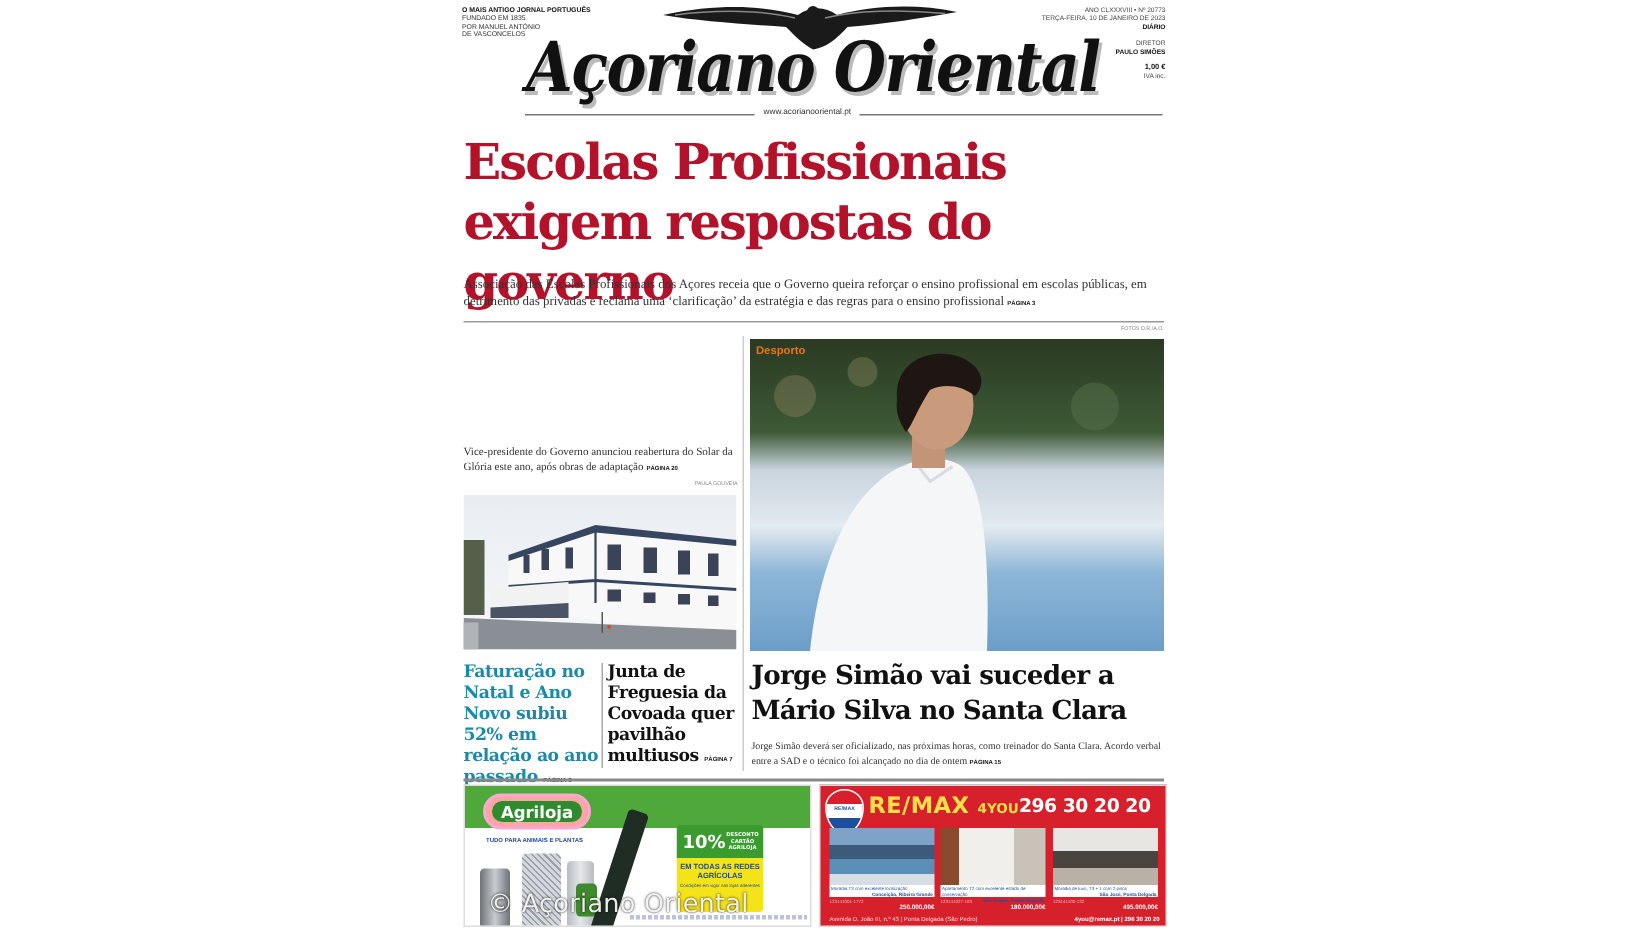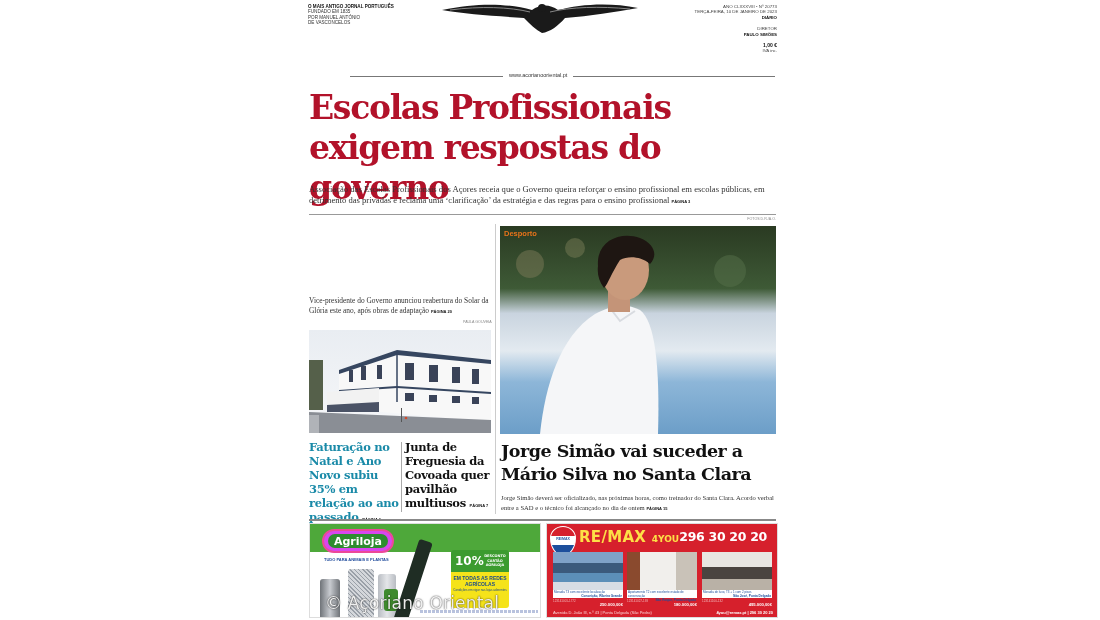--- a/index.html
+++ b/index.html
@@ -45,21 +45,21 @@
   .photo { position: absolute; left: 195px; top: 226px; width: 276px; height: 208px; overflow: hidden; }
   .section-tag { position: absolute; left: 4px; top: 3px; font-family: "Liberation Sans", sans-serif; font-weight: bold; font-size: 7.5px; color: #e8731a; }
   .story3-title { position: absolute; left: 196px; top: 440px; width: 280px; font-family: "DejaVu Serif", serif; font-weight: bold; font-size: 17.5px; line-height: 23px; color: #111; letter-spacing: -0.5px; }
   .story3-sub { position: absolute; left: 196px; top: 493px; width: 276px; font-family: "Liberation Serif", serif; font-size: 6.6px; line-height: 9.6px; color: #333; }
 
   .ad-rule { position: absolute; left: 4px; top: 519px; width: 467px; height: 2px; background: #888; }
 
   
   .ad1 { position: absolute; left: 4px; top: 523px; width: 232px; height: 95px; background: #fff; border: 1px solid #ddd; overflow: hidden; }
   .ad1-green { position: absolute; left: 0; top: 0; width: 232px; height: 28px; background: #4ea83a; }
-  .ad1-logo { position: absolute; left: 12px; top: 5px; width: 72px; height: 24px; background: #d946ef; border-radius: 14px; border: 2px solid #ec4899; }
+  .ad1-logo { position: absolute; left: 12px; top: 5px; width: 72px; height: 24px; background: #fca5a5; border-radius: 14px; border: 2px solid #f9a8d4; }
   .ad1-logo-inner { position: absolute; left: 4px; top: 3px; right: 4px; bottom: 3px; background: #2e8c2f; border-radius: 10px; color: #fff; font-family: "DejaVu Sans", sans-serif; font-weight: bold; font-size: 11px; text-align: center; line-height: 15px; }
   .ad1-tag { position: absolute; left: 14px; top: 33px; font-family: "Liberation Sans", sans-serif; font-weight: bold; font-size: 4px; color: #1f4b9c; }
   .roll { position: absolute; border-radius: 3px; }
   .ad1-promo { position: absolute; left: 141px; top: 26px; width: 58px; height: 58px; border-radius: 3px; overflow: hidden; }
   .ad1-promo-top { height: 22px; background: #3b9b2f; color: #fff; font-family: "DejaVu Sans", sans-serif; font-weight: bold; font-size: 12px; padding-left: 4px; line-height: 22px; position: relative; }
   .ad1-promo-top small { position: absolute; right: 3px; top: 4px; font-size: 3.5px; line-height: 4.5px; width: 22px; text-align: center; }
   .ad1-promo-bot { height: 36px; background: #f5e31a; color: #1a4a8a; font-family: "Liberation Sans", sans-serif; font-weight: bold; font-size: 5px; line-height: 6.4px; text-align: center; padding-top: 3px; }
   .ad1-fine { position: absolute; left: 110px; top: 86px; width: 118px; height: 3px; background: repeating-linear-gradient(90deg, #8a9ac8 0 3px, transparent 3px 4px); opacity: .6; }
 
   
@@ -93,20 +93,23 @@
     <div>DE VASCONCELOS</div>
   </div>
 
   <svg class="eagle" viewBox="0 0 200 34">
     <path d="M2 10 C40 2, 70 4, 92 10 C100 4,110 4,118 10 C140 4,170 2,198 8 C175 12,150 16,125 18 C118 26,110 32,102 33 C96 30,90 24,84 18 C55 16,25 14,2 10 Z" fill="#1a1a1a"></path>
     <path d="M10 10 C40 6,70 7,90 12" stroke="#888" stroke-width="1" fill="none"></path>
     <path d="M110 12 C130 7,160 6,190 9" stroke="#888" stroke-width="1" fill="none"></path>
     <circle cx="102" cy="8" r="4" fill="#1a1a1a"></circle>
   </svg>
 
+  <div class="logo">
+    <span class="logo-text">Açoriano Oriental</span>
+  </div>
 
   <div class="mast-right">
     <div>ANO CLXXXVIII • Nº 20773</div>
     <div>TERÇA-FEIRA, 10 DE JANEIRO DE 2023</div>
     <div class="strong">DIÁRIO</div>
     <div class="gap"></div>
     <div>DIRETOR</div>
     <div class="strong">PAULO SIMÕES</div>
     <div class="gap"></div>
     <div class="price">1,00 €</div>
@@ -159,21 +162,21 @@
         <rect x="143" y="66" width="8" height="7"></rect>
         <rect x="163" y="67" width="7" height="7"></rect>
     </g>
     <polygon points="0,82 182,90 182,103 0,103" fill="#8a8e95"></polygon>
     <rect x="0" y="85" width="10" height="18" fill="#b0b3b8"></rect>
     <rect x="92" y="78" width="1" height="14" fill="#555"></rect>
     <circle cx="97" cy="88" r="1.3" fill="#d24a2a"></circle>
   </svg>
 
   <div class="brief1">
-    <span>Faturação no Natal e Ano Novo subiu 35% em relação ao ano passado</span>
+    <span>Faturação no Natal e Ano Novo subiu 52% em relação ao ano passado</span>
     <span class="pageref">PÁGINA 6</span>
   </div>
   <div class="brief-div"></div>
   <div class="brief2">
     <span>Junta de Freguesia da Covoada quer pavilhão multiusos</span>
     <span class="pageref">PÁGINA 7</span>
   </div>
 
   <div class="col-div"></div>
 

